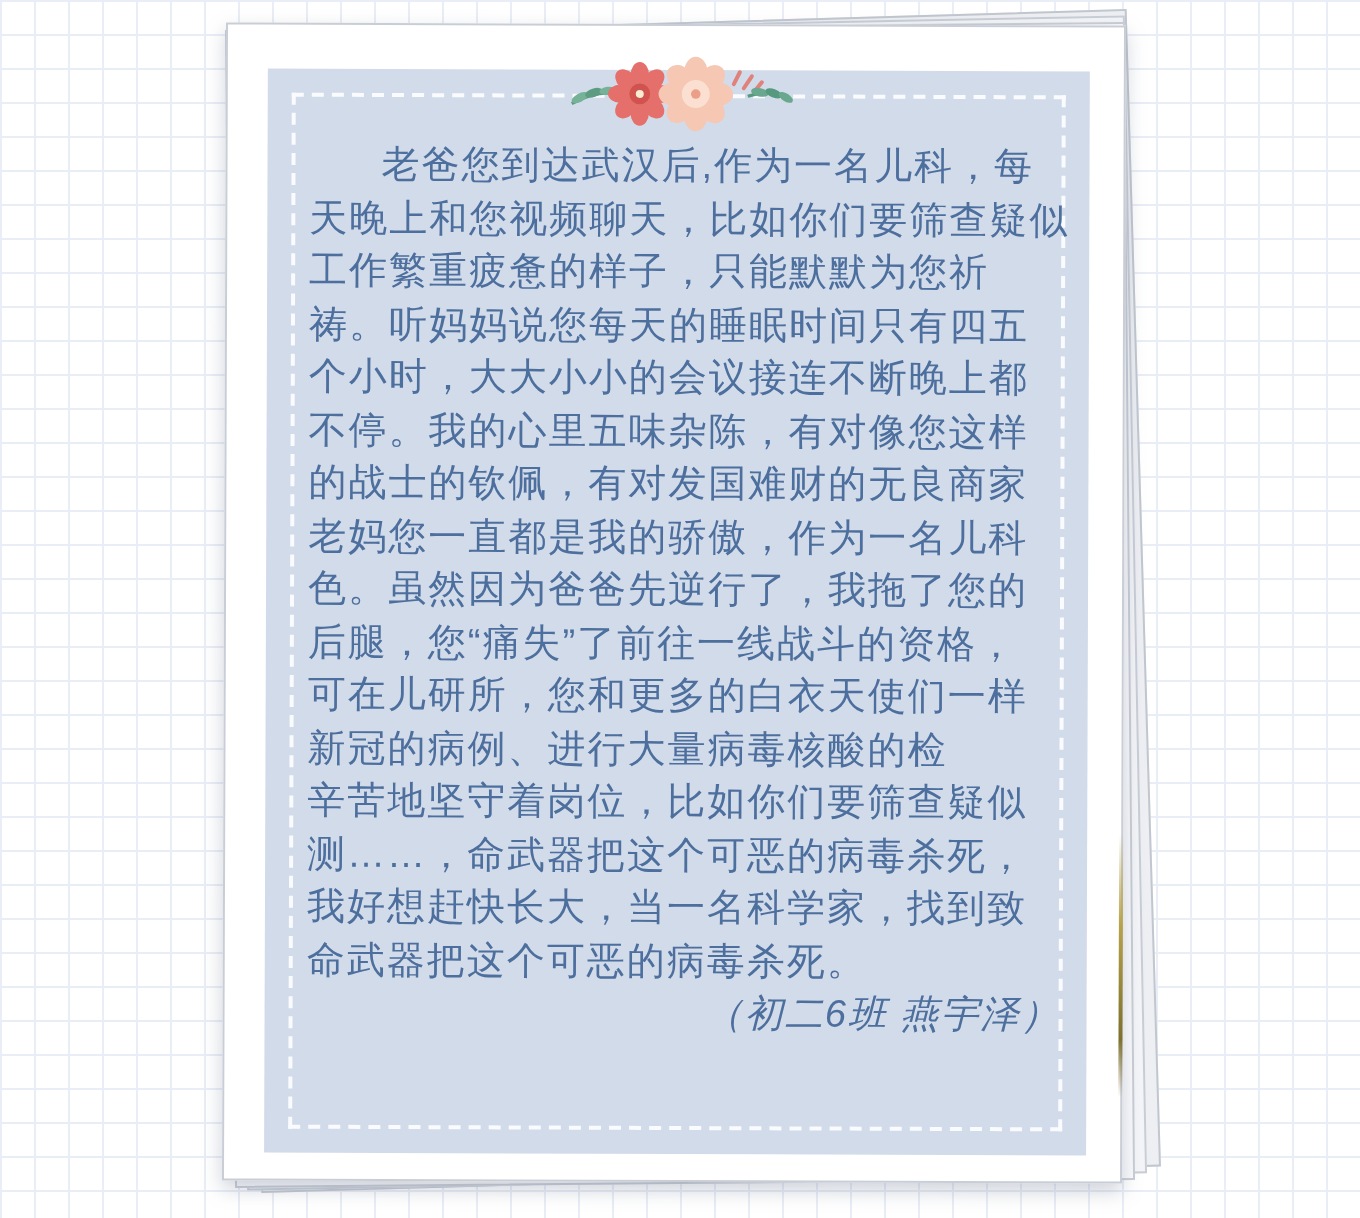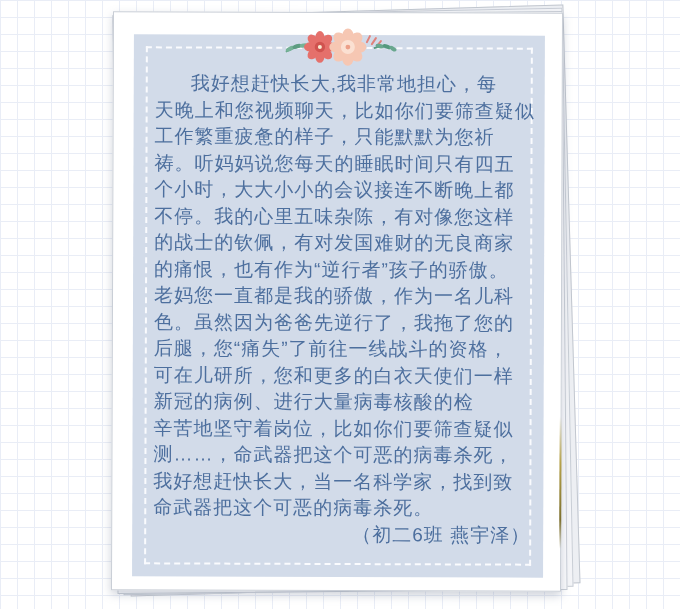--- a/index.html
+++ b/index.html
@@ -40,21 +40,21 @@
   .flowers {
     position:absolute; top:-15px; left:50%; margin-left:-62px;
     width:124px; height:52px; z-index:3;
   }
   .letter {
     position:absolute; left:21px; right:13px; top:36px;
     color:#4d6f9e; font-size:19px; line-height:26.5px; letter-spacing:1px;
   }
   .line { white-space:nowrap; }
   .line:first-child { text-indent:36px; }
-  .signature { text-align:right; white-space:nowrap; }
+  .signature { text-align:right; white-space:nowrap;font-style:italic; }
 </style>
 </head>
 <body>
 
 <div class="stack">
   <div class="sheet b3"></div>
   <div class="sheet b2"></div>
   <div class="sheet b1"></div>
 
   <div class="sheet main">
@@ -110,28 +110,27 @@
 
         <g transform="translate(96,22)">
           <path d="M0 6 Q 12 2 22 8" stroke="#55997e" stroke-width="1.6" fill="none"></path>
           <ellipse cx="6" cy="4" rx="4.4" ry="2.1" fill="#69a78e" transform="rotate(12 6 4)"></ellipse>
           <ellipse cx="13" cy="4.5" rx="4.4" ry="2.1" fill="#55997e" transform="rotate(22 13 4.5)"></ellipse>
           <ellipse cx="19" cy="6.5" rx="4" ry="2" fill="#69a78e" transform="rotate(32 19 6.5)"></ellipse>
         </g>
       </svg>
 
       <div class="letter">
-        <div class="line">我好想赶快长大,我非常地担心，每</div>
+        <div class="line">老爸您到达武汉后,作为一名儿科，每</div>
         <div class="line">天晚上和您视频聊天，比如你们要筛查疑似</div>
         <div class="line">工作繁重疲惫的样子，只能默默为您祈</div>
         <div class="line">祷。听妈妈说您每天的睡眠时间只有四五</div>
         <div class="line">个小时，大大小小的会议接连不断晚上都</div>
         <div class="line">不停。我的心里五味杂陈，有对像您这样</div>
         <div class="line">的战士的钦佩，有对发国难财的无良商家</div>
-        <div class="line">的痛恨，也有作为“逆行者”孩子的骄傲。</div>
         <div class="line">老妈您一直都是我的骄傲，作为一名儿科</div>
         <div class="line">色。虽然因为爸爸先逆行了，我拖了您的</div>
         <div class="line">后腿，您“痛失”了前往一线战斗的资格，</div>
         <div class="line">可在儿研所，您和更多的白衣天使们一样</div>
         <div class="line">新冠的病例、进行大量病毒核酸的检</div>
         <div class="line">辛苦地坚守着岗位，比如你们要筛查疑似</div>
         <div class="line">测……，命武器把这个可恶的病毒杀死，</div>
         <div class="line">我好想赶快长大，当一名科学家，找到致</div>
         <div class="line">命武器把这个可恶的病毒杀死。</div>
         <div class="signature">（初二6班 燕宇泽）</div>

